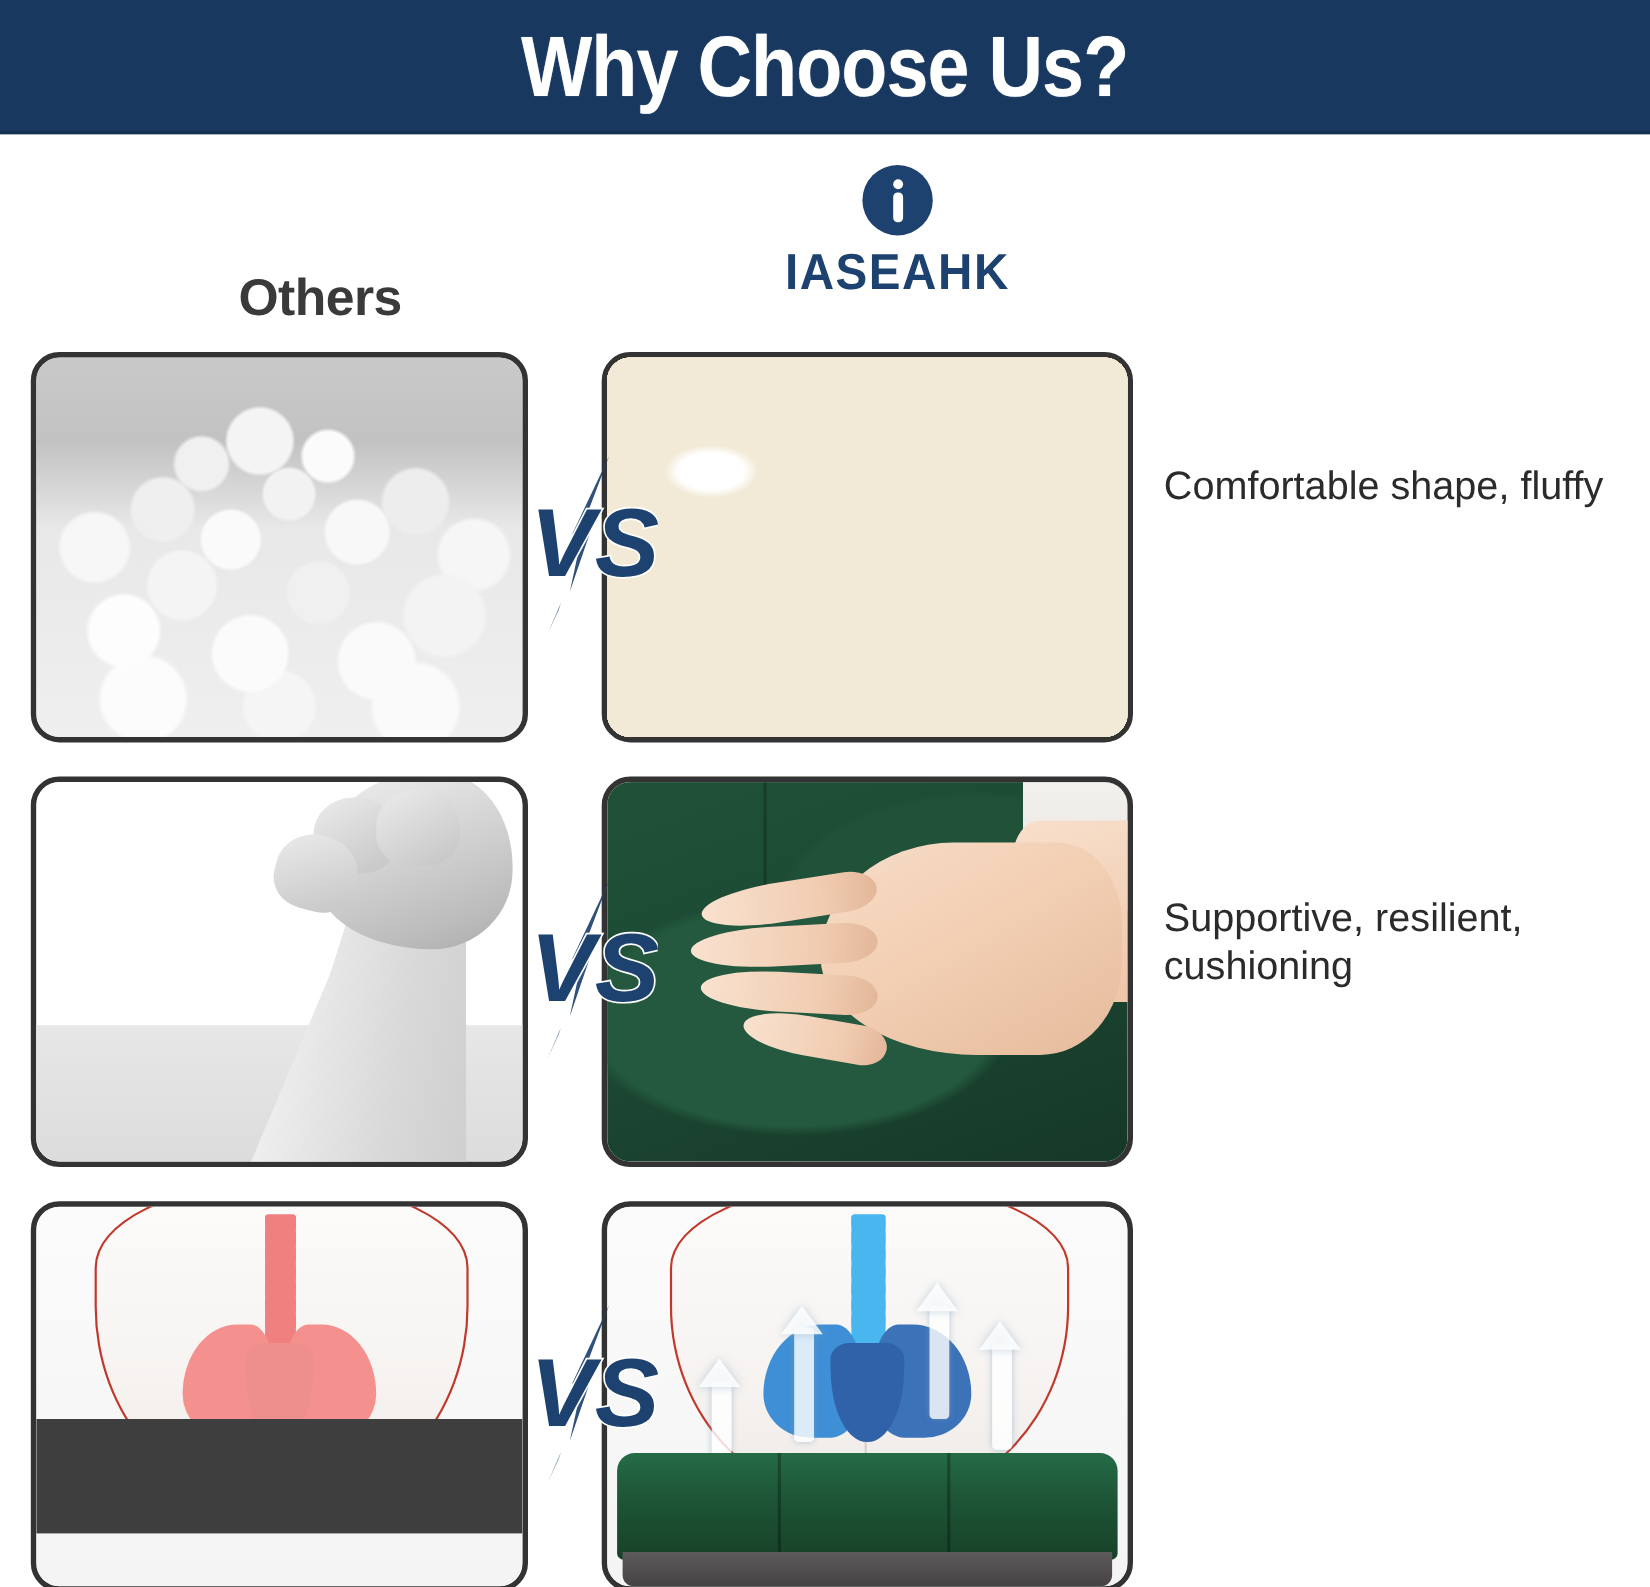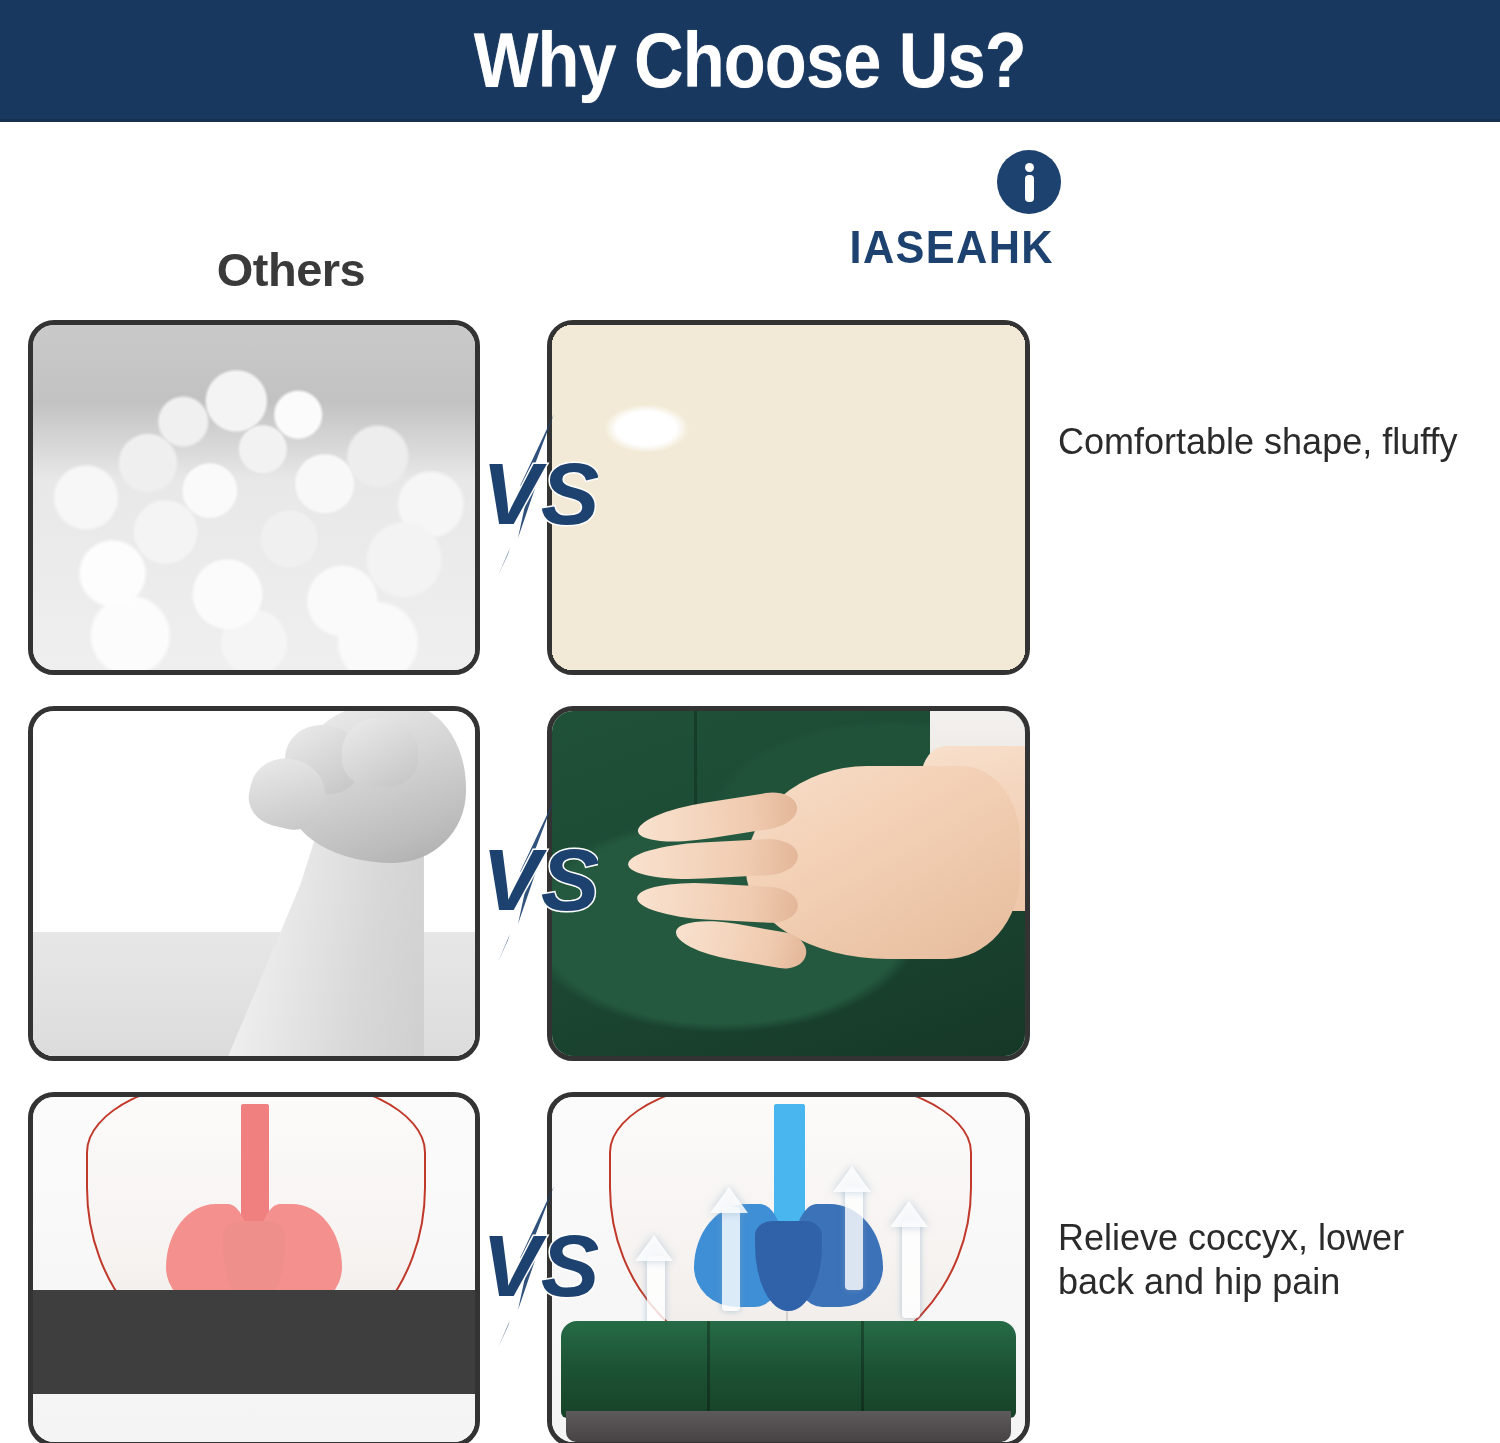--- a/index.html
+++ b/index.html
@@ -33,21 +33,21 @@
   
   .labels{position:absolute;left:0;top:122px;width:1500px;height:198px;margin-left:26px;}
   .others-label{
     position:absolute;left:30px;top:120px;width:470px;
     text-align:center;
     color:#3a3a3a;font-size:47px;font-weight:bold;
     letter-spacing:-0.5px;
   }
   .brand-block{
     position:absolute;left:545px;top:28px;width:490px;
-    display:flex;flex-direction:column;align-items:flex-end;
+    display:flex;flex-direction:column;align-items:center;
   }
   .brand-badge{
     width:64px;height:64px;border-radius:50%;
     background:#1d4270;
     display:flex;align-items:center;justify-content:center;
     margin-bottom:6px;
   }
   .brand-badge .dot{
     width:9px;height:9px;border-radius:50%;background:#fff;
     margin-bottom:3px;
@@ -419,17 +419,17 @@
     <text x="14" y="116" font-family="Liberation Sans, sans-serif" font-size="88" font-weight="bold" font-style="italic" fill="#1d4270" stroke="#ffffff" stroke-width="3" paint-order="stroke">VS</text>
   </svg>
 
 </div>
 
 <div class="feature feature-1">
   <p>Comfortable shape, fluffy</p>
 </div>
 
 <div class="feature feature-2">
+  <p>Supportive, resilient, cushioning</p>
 </div>
 
 <div class="feature feature-3">
-  <p>Relieve coccyx, lower back and hip pain</p>
 </div>
 
 </body></html>

